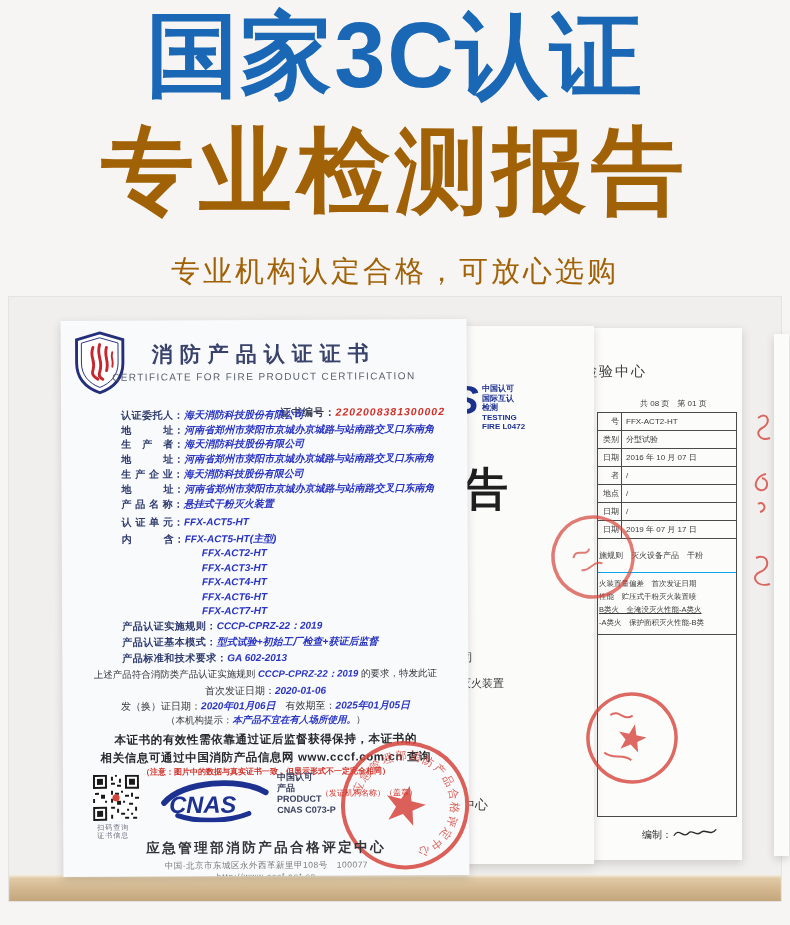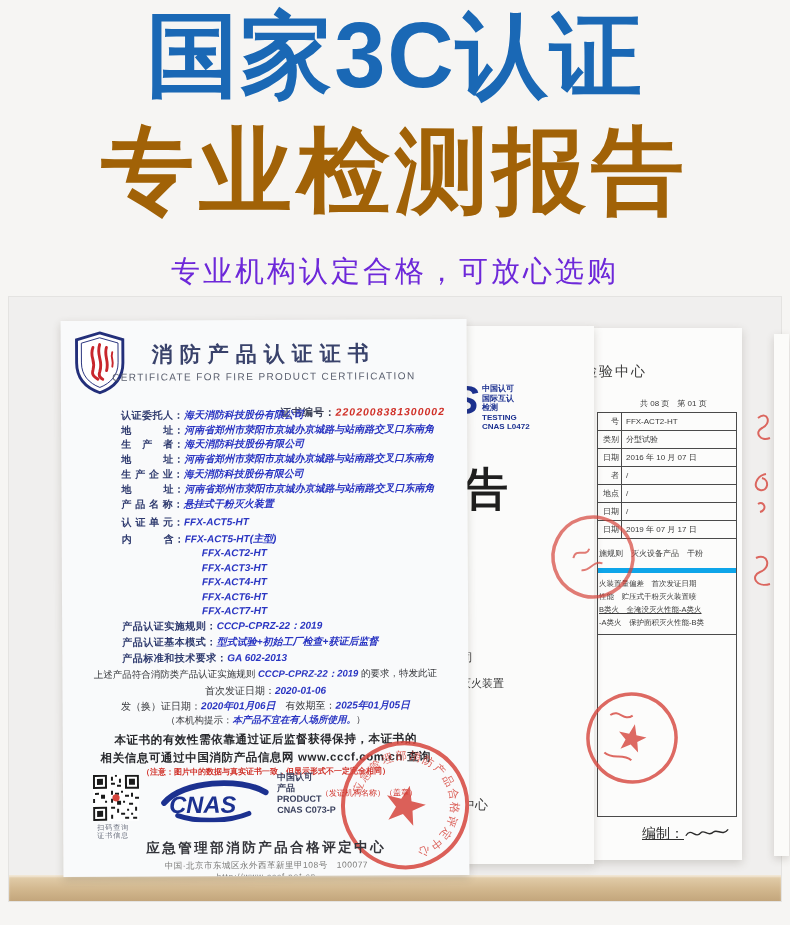--- a/index.html
+++ b/index.html
@@ -4,21 +4,21 @@
 <style>
   html,body{margin:0;padding:0;background:#f6f5f3;}
   #canvas{position:relative;width:790px;height:925px;overflow:hidden;background:#f6f5f3;
           font-family:"Liberation Sans","DejaVu Sans",sans-serif;}
   .abs{position:absolute;}
   .ctr{position:absolute;left:0;right:0;text-align:center;white-space:nowrap;}
 
   
   .title-blue{top:0px;font-size:92px;font-weight:900;color:#1a68b5;letter-spacing:2px;line-height:1.2;}
   .title-dark{top:116px;font-size:93px;font-weight:900;color:#a16207;letter-spacing:5px;line-height:1.2;}
-  .subtitle{top:252px;font-size:29px;color:#6d28d9;letter-spacing:3px;}
+  .subtitle{top:252px;font-size:29px;color:#a16207;letter-spacing:3px;}
 
   
   .photo{left:8px;top:296px;width:772px;height:604px;background:#f0efee;border:1px solid #e4e3e1;}
   .wood{position:absolute;left:0;right:0;bottom:0;height:26px;
         background:linear-gradient(#e4d0ae,#d2b78e 55%,#c3a67c);box-shadow:inset 0 2px 2px rgba(255,255,255,.5);}
 
   .paper{position:absolute;background:#fcfcfc;box-shadow:0 3px 9px rgba(70,60,45,.20);overflow:hidden;}
 
   
   #cert{left:62px;top:320px;width:406px;height:556px;background:#f9fafb;transform:rotate(-0.3deg);}
@@ -93,48 +93,48 @@
       </div>
       <div class="rrow">
         <div class="tl">日期</div>
         <div class="tv">/</div>
       </div>
       <div class="rrow">
         <div class="tl">日期</div>
         <div class="tv">2019 年 07 月 17 日</div>
       </div>
 
-      <div style="height:34px;border-bottom:5px solid #0ea5e9;box-sizing:border-box;display:flex;align-items:center;overflow:hidden;">
+      <div style="height:34px;border-bottom:1px solid #0ea5e9;box-sizing:border-box;display:flex;align-items:center;overflow:hidden;">
         <span class="rp-small" style="font-size:8px;padding-left:1px;">施规则　灭火设备产品　干粉</span>
       </div>
 
       <div style="height:62px;border-bottom:1px solid #4a4a4a;box-sizing:border-box;padding:4px 1px 0 1px;overflow:hidden;">
         <div class="rp-small" style="line-height:13px;">火装置量偏差　首次发证日期</div>
         <div class="rp-small" style="line-height:13px;">性能　贮压式干粉灭火装置喷</div>
         <div class="rp-small" style="line-height:13px;text-decoration:underline;">B类火　全淹没灭火性能-A类火</div>
         <div class="rp-small" style="line-height:13px;">-A类火　保护面积灭火性能-B类</div>
       </div>
 
     </div>
 
-    <div class="abs" style="left:50px;top:496px;font-size:14px;color:#2f2f2f;white-space:nowrap;text-decoration:underline;">
+    <div class="abs" style="left:50px;top:496px;font-size:10px;color:#2f2f2f;white-space:nowrap;">
       <span>编制：</span><svg width="46" height="18" viewBox="0 0 50 18" style="vertical-align:-4px;">
         <path d="M2 12 C8 2 12 16 18 9 C22 4 26 14 32 8 C36 4 42 13 48 5" stroke="#2a2a2a" stroke-width="1.5" fill="none"></path>
       </svg>
     </div>
   </div>
 
   <div class="paper" id="middoc">
     <div class="abs" style="left:-8px;top:52px;font-size:40px;font-weight:bold;font-style:italic;color:#1c3190;">S</div>
     <div class="abs" style="left:22px;top:58px;">
       <div class="mark">中国认可</div>
       <div class="mark">国际互认</div>
       <div class="mark">检测</div>
       <div class="mark">TESTING</div>
-      <div class="mark">CNAS L0472</div>
+      <div class="mark">FIRE L0472</div>
     </div>
     <div class="abs" style="left:4px;top:134px;font-size:44px;font-weight:bold;color:#1f1f1f;">告</div>
     <div class="abs" style="left:2px;top:324px;font-size:11px;color:#3a3a3a;">司</div>
     <div class="abs" style="left:0px;top:350px;font-size:11px;color:#3a3a3a;">灭火装置</div>
     <div class="abs" style="left:2px;top:470px;font-size:13px;color:#3a3a3a;">中心</div>
   </div>
 
   <div class="paper" id="cert">
 
     <svg class="abs" style="left:12px;top:10px;" width="54" height="64" viewBox="0 0 56 66">

